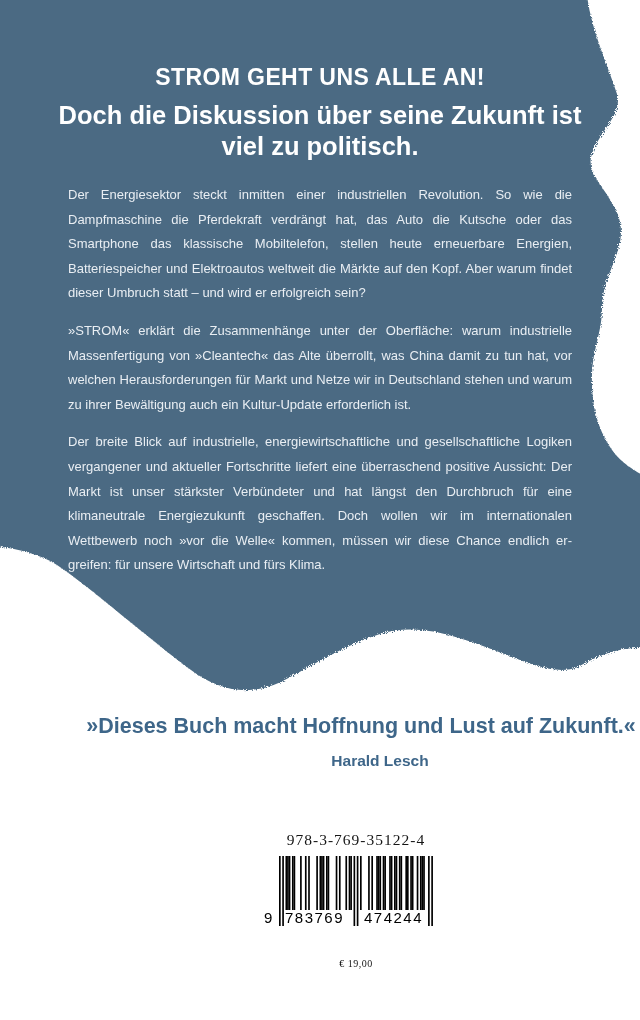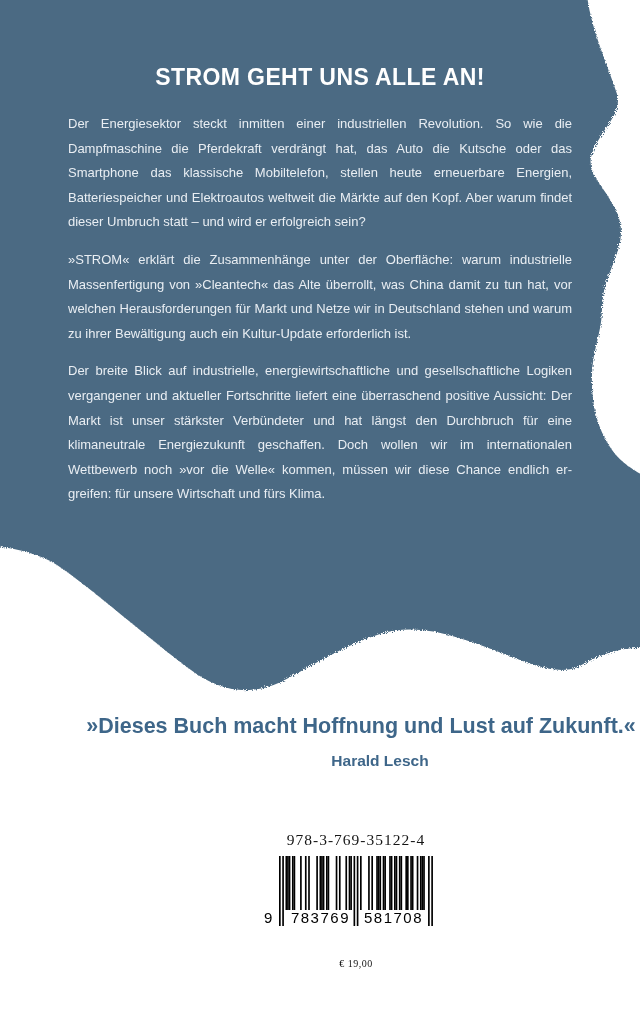--- a/index.html
+++ b/index.html
@@ -30,21 +30,21 @@
     font-family:"Liberation Serif",serif;color:#151515;padding-left:36px;
   }
   .isbn-number{font-size:15.5px;letter-spacing:1px;}
   .barcode{position:relative;width:154px;height:78px;margin:7px auto 0;}
   .barcode svg{position:absolute;top:0;left:0;}
   .bc-digits{
     position:absolute;top:53px;font-family:"Liberation Sans",sans-serif;
     font-size:15px;color:#000;white-space:nowrap;
   }
   .bc-first{left:-15px;}
-  .bc-g1{left:6px;width:65px;text-align:right;letter-spacing:1.5px;}
+  .bc-g1{left:6px;width:65px;text-align:left;letter-spacing:1.5px;}
   .bc-g2{left:82px;width:65px;text-align:center;letter-spacing:1.5px;}
   .price{margin-top:24px;font-size:10px;letter-spacing:.5px;}
 </style>
 </head>
 <body>
 
 <div class="cover">
 
   <svg class="blob-svg" width="640" height="1020" viewBox="0 0 640 1020" aria-hidden="true">
     <defs>
@@ -69,20 +69,21 @@
       C 427,628 402,627 380,634
       C 342,646 314,665 281,682
       C 251,696 220,692 191,670
       C 149,639 90,587 57,565
       C 37,552 12,548 -12,545
       Z"></path>
   </svg>
 
   <div class="blob-content">
     <div class="headline">STROM GEHT UNS ALLE AN!</div>
+    <div class="subheadline">Doch die Diskussion über seine Zukunft ist viel zu politisch.</div>
     <div class="body-copy">
       <p>Der Energiesektor steckt inmitten einer industriellen Revolution. So wie die Dampfmaschine die Pferdekraft verdrängt hat, das Auto die Kutsche oder das Smartphone das klassische Mobiltelefon, stellen heute erneuerbare Energien, Batteriespeicher und Elektroautos welt­weit die Märkte auf den Kopf. Aber warum findet dieser Umbruch statt – und wird er erfolgreich sein?</p>
       <p>»STROM« erklärt die Zusammenhänge unter der Oberfläche: warum industrielle Massenfertigung von »Cleantech« das Alte überrollt, was China damit zu tun hat, vor welchen Herausforderungen für Markt und Netze wir in Deutschland stehen und warum zu ihrer Bewältigung auch ein Kultur-Update erforderlich ist.</p>
       <p>Der breite Blick auf industrielle, energiewirtschaftliche und gesell­schaftliche Logiken vergangener und aktueller Fortschritte liefert eine überraschend positive Aussicht: Der Markt ist unser stärkster Verbün­deter und hat längst den Durchbruch für eine klimaneutrale Energie­zukunft geschaffen. Doch wollen wir im internationalen Wettbewerb noch »vor die Welle« kommen, müssen wir diese Chance endlich er­greifen: für unsere Wirtschaft und fürs Klima.</p>
     </div>
   </div>
 
   <div class="quote-block">
     <div class="quote-text">»Dieses Buch macht Hoffnung und Lust auf Zukunft.«</div>
     <div class="quote-author">Harald Lesch</div>
@@ -135,18 +136,18 @@
           <rect x="132.84" y="0" width="1.67" height="54"></rect>
           <rect x="137.70" y="0" width="1.67" height="54"></rect>
           <rect x="140.94" y="0" width="1.67" height="54"></rect>
           <rect x="142.56" y="0" width="1.67" height="54"></rect>
           <rect x="144.18" y="0" width="1.67" height="54"></rect>
           <rect x="149.04" y="0" width="1.67" height="70"></rect>
           <rect x="152.28" y="0" width="1.67" height="70"></rect>
         </svg>
       <span class="bc-digits bc-first">9</span>
       <span class="bc-digits bc-g1">783769</span>
-      <span class="bc-digits bc-g2">581708</span>
+      <span class="bc-digits bc-g2">474244</span>
     </div>
     <div class="price">€ 19,00</div>
   </div>
 
 </div>
 
 </body></html>

